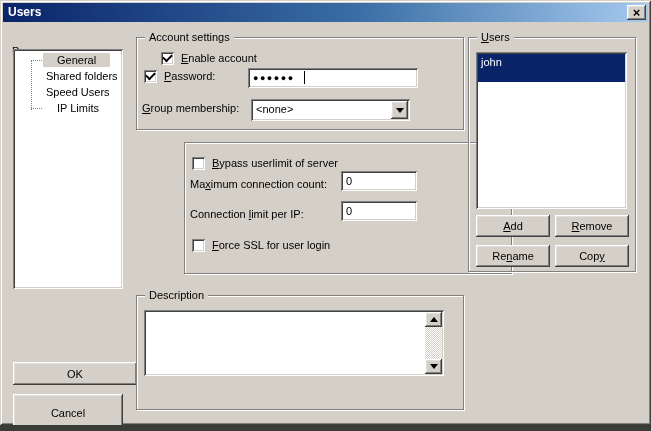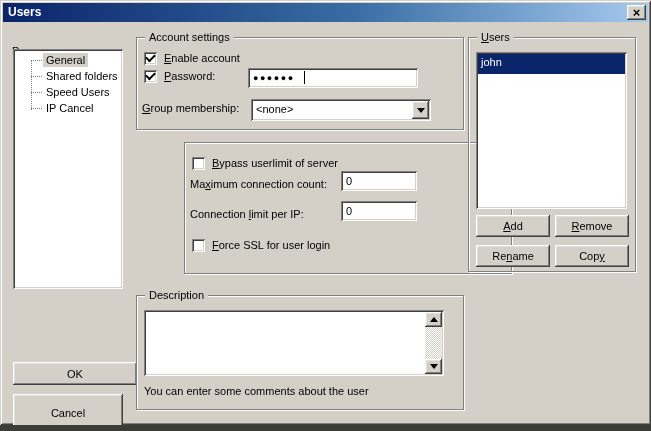--- a/index.html
+++ b/index.html
@@ -84,24 +84,24 @@
     position:absolute; left:18px; top:12px; width:1px; height:49px;
     background-image:linear-gradient(#808080 50%, transparent 50%);
     background-size:1px 2px;
   }
   .tree-item { height:16px; display:flex; align-items:center; position:relative; }
   .stub {
     margin-left:16px; width:11px; height:1px;
     background-image:linear-gradient(90deg,#808080 50%, transparent 50%);
     background-size:2px 1px;
   }
-  .tree-item-label { margin-left:1px; padding:1px 3px; white-space:nowrap; line-height:12px; }
+  .tree-item-label { margin-left:1px; padding:1px 14px; white-space:nowrap; line-height:12px; }
   .tree-item-label.selected { background:#d4d0c8; }
   .userlist { position:absolute; padding:2px; box-sizing:border-box; }
-  .user-item { height:20px; line-height:16px; padding-left:3px; white-space:nowrap; }
+  .user-item { height:28px; line-height:16px; padding-left:3px; white-space:nowrap; }
   .user-item.selected { background:#0a246a; color:#ffffff; }
   .textarea { position:absolute; }
   .textarea-content { position:absolute; left:4px; top:3px; right:22px; bottom:3px; line-height:13px; }
   .vscroll {
     position:absolute; top:2px; right:2px; bottom:2px; width:17px;
     background-image:conic-gradient(#ffffff 25%, #d4d0c8 0 50%, #ffffff 0 75%, #d4d0c8 0);
     background-size:2px 2px;
   }
   .sb-btn { position:absolute; left:0; width:17px; height:15px; display:flex; align-items:center; justify-content:center; }
   .sb-up { top:0; } .sb-down { bottom:0; }
@@ -134,52 +134,52 @@
         <span class="tree-item-label">Shared folders</span>
       </div>
 
       <div class="tree-item">
         <span class="stub"></span>
         <span class="tree-item-label">Speed Users</span>
       </div>
 
       <div class="tree-item">
         <span class="stub"></span>
-        <span class="tree-item-label">IP Cancel</span>
+        <span class="tree-item-label">IP Limits</span>
       </div>
     </div>
 
   <button class="raised push" style="left:13px; top:362px; width:124px; height:23px;">OK</button>
   <button class="raised push" style="left:13px; top:394px; width:110px; height:37px;">Cancel</button>
 
   <div class="group" style="left:136px; top:37px; width:326px; height:91px;">
     <span class="group-title">Account settings</span>
 
-    <div class="cb-row" style="left:7px; top:13px;">
+    <div class="cb-row" style="left:24px; top:13px;">
       <span class="checkbox checked">
         <span class="check"></span>
       </span>
       <span class="cb-label"><u>E</u>nable account</span>
     </div>
 
     <div class="cb-row" style="left:7px; top:31px;">
       <span class="checkbox checked">
         <span class="check"></span>
       </span>
       <span class="cb-label"><u>P</u>assword:</span>
     </div>
 
     <div class="sunken field" style="left:111px; top:30px; width:170px; height:20px;">
       <span class="pw-text">●●●●●●</span>
       <span class="caret" style="left:56px;"></span>
     </div>
 
     <span class="lbl" style="left:5px; top:64px;"><u>G</u>roup membership:</span>
 
-    <div class="sunken field" style="left:114px; top:61px; width:180px; height:22px;">
+    <div class="sunken field" style="left:114px; top:61px; width:159px; height:22px;">
       <span class="field-text">&lt;none&gt;</span>
       <span class="raised combo-btn">
         <span class="arr-down"></span>
       </span>
     </div>
   </div>
 
   <div class="group" style="left:136px; top:142px; width:326px; height:130px;margin-left:48px;">
 
     <div class="cb-row" style="left:7px; top:13px;">
@@ -215,21 +215,20 @@
       <div class="vscroll">
         <span class="raised sb-btn sb-up">
           <span class="arr-up"></span>
         </span>
         <span class="raised sb-btn sb-down">
           <span class="arr-down"></span>
         </span>
       </div>
     </div>
 
-    <span class="lbl" style="left:7px; top:89px;">You can enter some comments about the user</span>
   </div>
 
   <div class="group" style="left:468px; top:37px; width:166px; height:233px;">
     <span class="group-title"><u>U</u>sers</span>
 
     <div class="sunken userlist" style="left:7px; top:14px; width:151px; height:157px;">
 
         <div class="user-item selected">john</div>
       </div>
 

